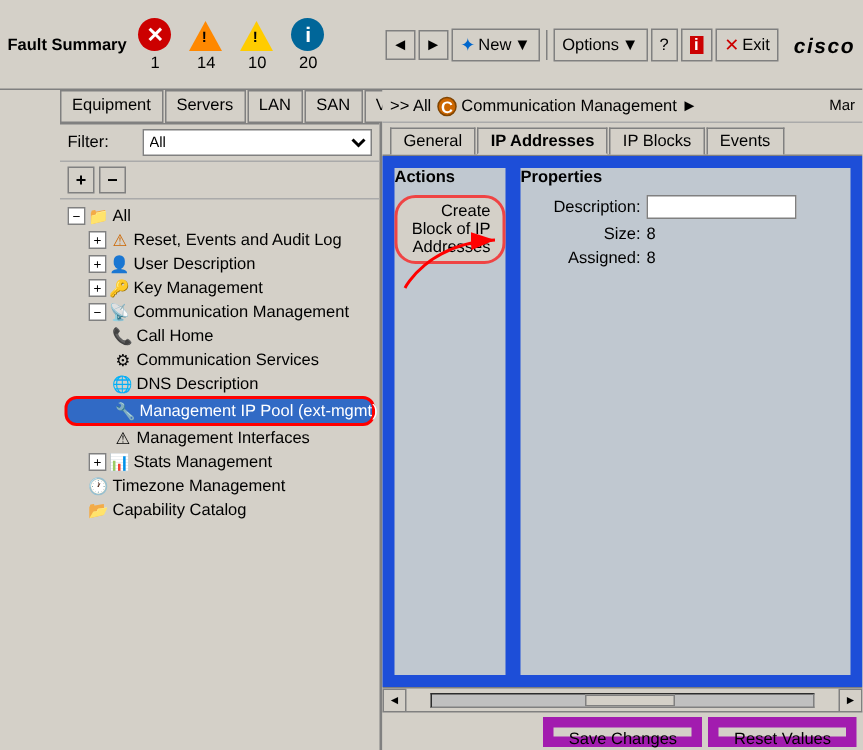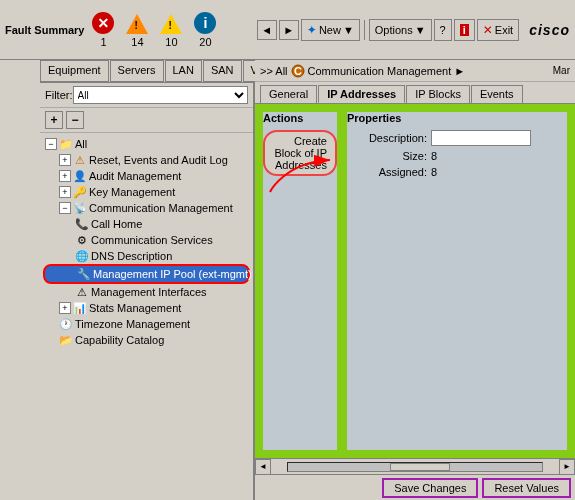--- a/index.html
+++ b/index.html
@@ -29,21 +29,21 @@
 
     
     .left-panel { width: 215px; background: #d4d0c8; border-right: 2px solid #808080; display: flex; flex-direction: column; }
 
     
     .tab-bar { display: flex; background: #d4d0c8; border-bottom: 1px solid #808080; }
     .tab { padding: 3px 7px; border: 1px solid #808080; background: #d4d0c8; cursor: pointer; font-size: 10px; margin-right: 1px; }
     .tab.admin { background: #d4d0c8; border: 2px solid red; color: black; font-weight: bold; }
 
     
-    .filter-bar { display: flex; align-items: center; padding: 3px 5px; gap: 0; border-bottom: 1px solid #aaa; }
+    .filter-bar { display: flex; align-items: center; padding: 3px 5px; gap: 22px; border-bottom: 1px solid #aaa; }
     .filter-label { font-size: 11px; }
     .filter-select { flex: 1; height: 18px; font-size: 10px; border: 1px solid #808080; background: white; }
 
     
     .tree-controls { display: flex; gap: 3px; padding: 3px 5px; border-bottom: 1px solid #aaa; }
     .tree-btn { width: 18px; height: 18px; border: 1px solid #808080; background: #d4d0c8; display: flex; align-items: center; justify-content: center; cursor: pointer; font-size: 12px; font-weight: bold; }
 
     
     .tree { flex: 1; overflow-y: auto; padding: 3px; }
     .tree-item { display: flex; align-items: center; gap: 2px; padding: 1px 2px; cursor: pointer; white-space: nowrap; }
@@ -59,41 +59,41 @@
 
     
     .breadcrumb { display: flex; align-items: center; background: #d4d0c8; padding: 2px 5px; border-bottom: 1px solid #aaa; font-size: 11px; gap: 3px; height: 22px; text-align: right; }
 
     
     .content-tabs { display: flex; background: #d4d0c8; padding: 3px 5px 0; border-bottom: 1px solid #808080; }
     .content-tab { padding: 2px 8px; border: 1px solid #808080; background: #d4d0c8; cursor: pointer; font-size: 11px; margin-right: 1px; border-bottom: none; }
     .content-tab.active { background: #d4d0c8; font-weight: bold; border-bottom: 1px solid #d4d0c8; }
 
     
-    .content-area { flex: 1; background: #84cc16; padding: 8px; display: flex; gap: 10px; position: relative; }
+    .content-area { flex: 1; background: #1d4ed8; padding: 8px; display: flex; gap: 10px; position: relative; }
 
     
     .actions-panel { flex: 1; background: #c0c8d0; }
     .panel-title { font-weight: bold; font-size: 11px; margin-bottom: 6px; }
     .action-btn { background: #d4d0c8; border: 1px solid #808080; padding: 3px 8px; cursor: pointer; font-size: 11px; display: inline-block; border-radius: 2px; }
 
     
     .properties-panel { width: 220px; background: #c0c8d0; }
     .prop-row { display: flex; align-items: center; margin-bottom: 4px; gap: 4px; }
     .prop-label { text-align: right; width: 80px; font-size: 11px; }
     .prop-value { font-size: 11px; font-weight: normal; }
     .prop-input { border: 1px solid #808080; background: white; height: 16px; width: 100px; font-size: 10px; }
 
     
     .scroll-area { height: 16px; background: #d4d0c8; border-top: 1px solid #808080; display: flex; align-items: center; }
     .scroll-track { flex: 1; height: 10px; background: #c0c0c0; border: 1px inset #808080; margin: 0 16px; position: relative; }
     .scroll-thumb { width: 60px; height: 8px; background: #d4d0c8; border: 1px solid #808080; position: absolute; left: 40%; }
     .scroll-arrow { width: 16px; height: 16px; background: #d4d0c8; border: 1px solid #808080; display: flex; align-items: center; justify-content: center; cursor: pointer; font-size: 8px; }
     .bottom-buttons { display: flex; gap: 4px; justify-content: flex-end; padding: 2px 4px; height: 26px; align-items: center; background: #d4d0c8; border-top: 1px solid #808080; }
-    .bottom-btn { padding: 2px 10px; border: 2px solid #a21caf; background: #d4d0c8; cursor: pointer; font-size: 11px; height: 20px; }
+    .bottom-btn { padding: 2px 10px; border: 7px solid #a21caf; background: #d4d0c8; cursor: pointer; font-size: 11px; height: 20px; }
 
     
     .cisco-logo { font-size: 14px; font-weight: bold; color: #000000; font-style: italic; letter-spacing: 1px; }
   </style>
 </head>
 <body>
 
 <div class="fault-summary">
   <span class="fault-title">Fault Summary</span>
   <div class="fault-icons">
@@ -191,21 +191,21 @@
 
       <div class="tree-item" style="padding-left:16px;">
         <div class="expand-icon">+</div>
         <div class="tree-icon" style="color:#cc6600;">⚠</div>
         <span>Reset, Events and Audit Log</span>
       </div>
 
       <div class="tree-item" style="padding-left:16px;">
         <div class="expand-icon">+</div>
         <div class="tree-icon">👤</div>
-        <span>Audit Management</span>
+        <span>User Description</span>
       </div>
 
       <div class="tree-item" style="padding-left:16px;">
         <div class="expand-icon">+</div>
         <div class="tree-icon">🔑</div>
         <span>Key Management</span>
       </div>
 
       <div class="tree-item" style="padding-left:16px;">
         <div class="expand-icon">−</div>

